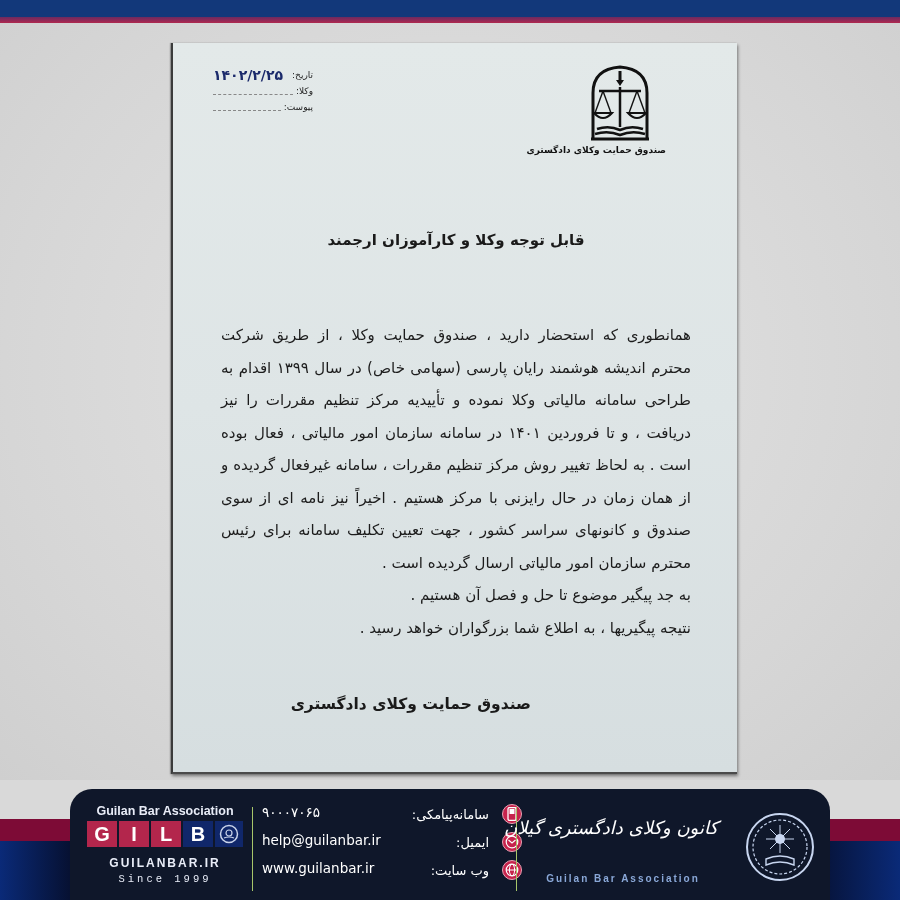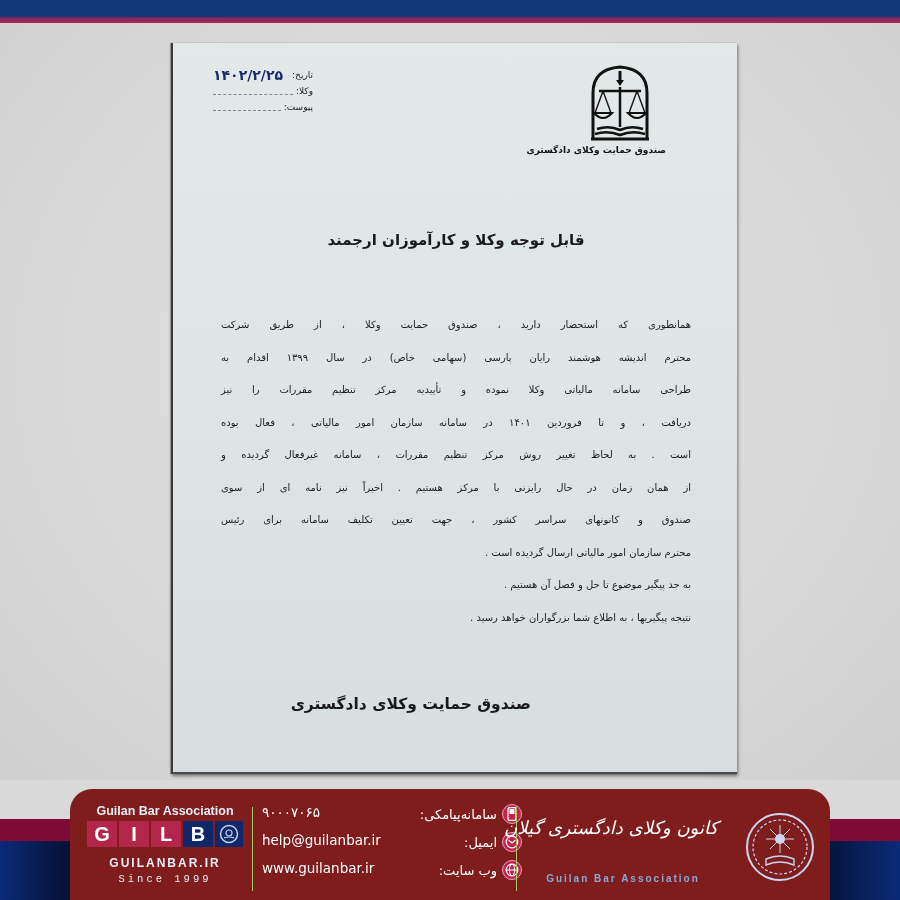--- a/index.html
+++ b/index.html
@@ -48,40 +48,40 @@
   .logo svg { display: block; margin: 0 auto; }
   .logo-caption {
     font-size: 9px; font-weight: bold; color: #111; direction: rtl;
     margin-top: 2px; white-space: nowrap;
   }
   .heading {
     position: absolute; left: 0; top: 188px; width: 566px; text-align: center;
     direction: rtl; font-size: 15px; font-weight: bold; color: #1a1a1a;
   }
   .body-text {
-    position: absolute; left: 48px; top: 266px; width: 470px;
-    direction: rtl; text-align: justify; font-size: 10px; line-height: 32.5px; color: #1c1c1c;
+    position: absolute; left: 48px; top: 276px; width: 470px;
+    direction: rtl; text-align: justify; font-size: 15px; line-height: 32.5px; color: #1c1c1c;
   }
   .body-text p { margin: 0; }
   .body-text p.last-justify { text-align-last: justify; }
   .signature {
     position: absolute; left: 78px; top: 652px; width: 280px;
     direction: rtl; text-align: right; font-size: 15.5px; font-weight: bold; color: #1a1a1a;
   }
   
   .footer-band-red {
     position: absolute; left: 0; top: 819px; width: 900px; height: 22px; background: #7d0b36;
   }
   .footer-band-dark {
     position: absolute; left: 0; top: 841px; width: 900px; height: 59px;
     background: linear-gradient(90deg, #0a2a78 0%, #061030 8%, #061030 10%, #0b3fa8 20%, #0b3fa8 80%, #061030 90%, #0a2a78 100%);
   }
   .footer-card {
     position: absolute; left: 70px; top: 789px; width: 760px; height: 111px;
-    background: #7f1d1d; border-radius: 22px 22px 0 0;
+    background: #0f172a; border-radius: 22px 22px 0 0;
   }
   .gilb {
     position: absolute; left: 16px; top: 15px; width: 158px; text-align: center; color: #fff;
   }
   .gilb-title { font-family: "Liberation Sans", sans-serif; font-weight: bold; font-size: 12.5px; color: #e8ecf7; }
   .gilb-boxes { display: flex; gap: 2px; justify-content: center; margin-top: 3px; }
   .gilb-box {
     width: 30px; height: 26px; font-family: "Liberation Sans", sans-serif; font-weight: bold; font-size: 20px;
     display: flex; align-items: center; justify-content: center; color: #fff; letter-spacing: 0;
   }
@@ -93,21 +93,21 @@
   .gilb-site { font-family: "Liberation Sans", sans-serif; font-weight: bold; font-size: 12px; letter-spacing: 2px; margin-top: 9px; color: #e9edf8; }
   .gilb-since { font-family: "Liberation Mono", monospace; font-size: 10.5px; letter-spacing: 3px; margin-top: 3px; color: #e9edf8; }
   .divider {
     position: absolute; top: 18px; width: 1px; height: 84px; background: #a7c66a;
   }
   .contacts { position: absolute; left: 192px; top: 15px; width: 260px; color: #fff; }
   .contact-row {
     display: flex; align-items: flex-start; justify-content: space-between; height: 28px;
   }
   .contact-value { font-family: "DejaVu Sans", sans-serif; font-size: 13.5px; color: #fff; }
-  .contact-right { display: flex; align-items: center; gap: 5px; direction: rtl; }
+  .contact-right { display: flex; align-items: center; gap: 13px; direction: rtl; }
   .contact-label { font-size: 13px; color: #fff; }
   .contact-icon {
     width: 20px; height: 20px; border-radius: 50%; background: #c6234c;
     display: flex; align-items: center; justify-content: center; border: 1px solid #e7a4b6;
   }
   .brand { position: absolute; left: 448px; top: 14px; width: 310px; }
   .brand-fa {
     position: absolute; left: 0; top: 14px; width: 200px; text-align: center; direction: rtl;
     font-family: "DejaVu Serif", serif; font-size: 18px; font-style: italic; color: #fff; white-space: nowrap;
   }

